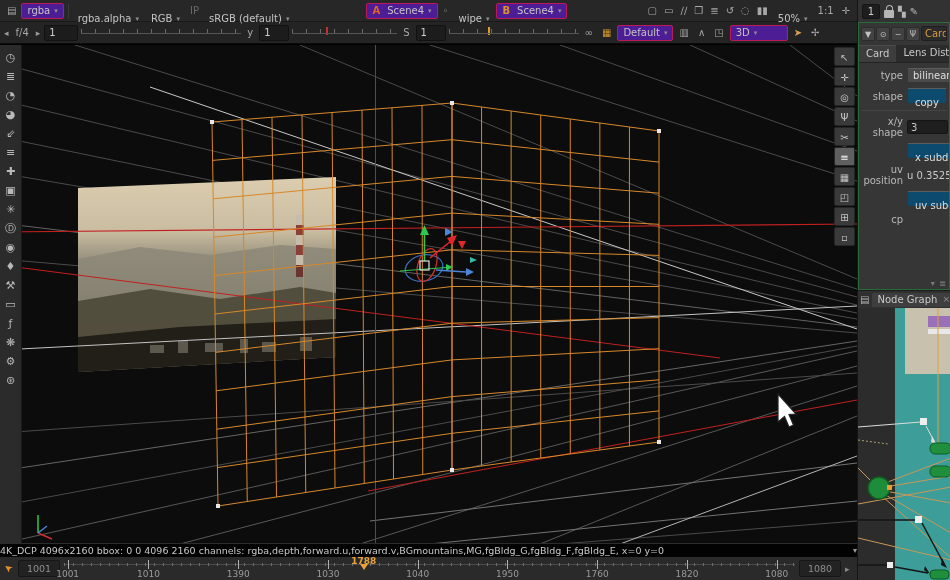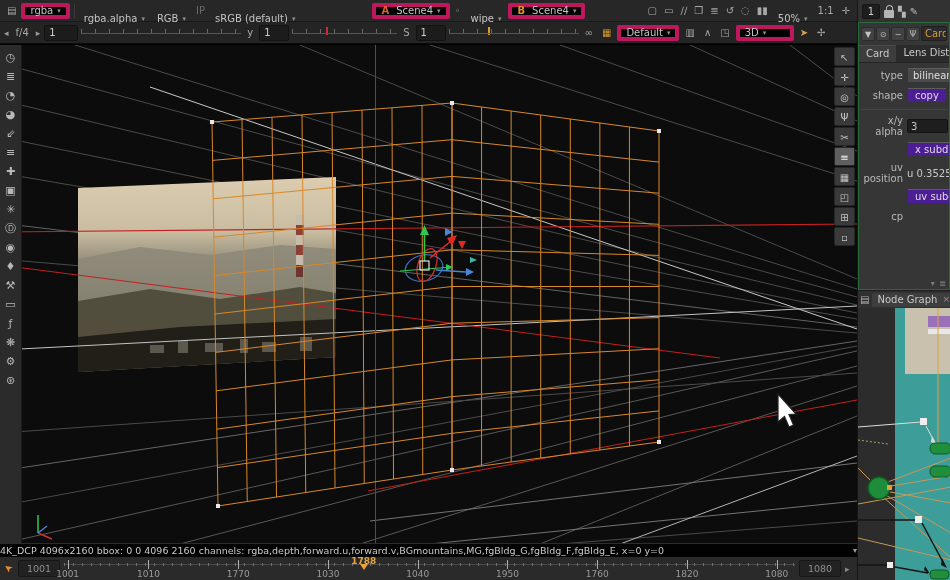--- a/index.html
+++ b/index.html
@@ -11,21 +11,21 @@
   }
   
   .main-col { position:absolute; left:0; top:0; width:857px; height:580px; }
   .right-col { position:absolute; left:857px; top:0; width:93px; height:580px; background:#323232; border-left:1px solid #151515; }
 
   
   .tb1 { height:22px; background:#272727; border-bottom:1px solid #191919; display:flex; align-items:center; padding:0 4px; gap:2px; }
   .tb2 { height:22px; background:#242424; border-bottom:1px solid #0a0a0a; display:flex; align-items:center; padding:0 3px; gap:3px; }
   .tbi { color:#a8a8a8; font-size:10px; padding:0 3px; line-height:16px; }
   .tbi.dim { color:#6a6a6a; }
-  .dd { display:inline-flex; align-items:center; gap:4px; background:#000000; border:4px solid #be185d; border-radius:2px;
+  .dd { display:inline-flex; align-items:center; gap:4px; background:#4c1d95; border:1px solid #be185d; border-radius:2px;
         padding:1px 5px; color:#c4c4c4; height:16px; white-space:nowrap; }
   .dd::after { content:"▾"; font-size:7px; color:#8f8f8f; }
   .dd.flat { background:none; border:none;margin-top:16px; }
   .sep { width:1px; height:14px; background:#3a3a3a; margin:0 2px; }
   .ablab { font-weight:bold; margin-right:3px; }
   .a-col { color:#e06228; } .b-col { color:#e0922a; }
   .numbox { background:#1c1c1c; border:1px solid #121212; color:#cfcfcf; height:16px; width:34px; padding:1px 4px; border-radius:2px; }
   .numbox.small { width:30px; }
   .slider { position:relative; height:14px; background:
       repeating-linear-gradient(90deg,#6a6a6a 0 1px,transparent 1px 14px) 0 3px / 100% 4px no-repeat; }
@@ -81,22 +81,22 @@
           color:#c2c2c2; font-size:8px; border-radius:2px; }
   .nodename { flex:1; background:#2b2b2b; border:1px solid #1f1f1f; color:#d79a3e; height:15px; line-height:14px;
               padding:0 3px; border-radius:2px; overflow:hidden; }
   .ptabs { display:flex; background:#2b2b2b; border-bottom:1px solid #242424; margin-top:2px; }
   .ptab { padding:2px 7px 3px 7px; color:#c9c9c9; white-space:nowrap; }
   .ptab.active { background:#3d3d3d; border-top:1px solid #4a4a4a; }
   .prow { display:flex; align-items:center; margin:5px 1px 0 0; min-height:15px; }
   .plabel { width:48px; text-align:right; color:#b9b9b9; padding-right:4px; flex-shrink:0; }
   .pinput { background:#1e1e1e; border:1px solid #141414; color:#c6c6c6; height:14px; line-height:13px;
             padding:0 3px; border-radius:2px; }
-  .pbtn { background:#4c1d95; border:1px solid #353535; border-top-color:#5c5c5c; color:#dedede; height:15px;
-          line-height:13px; padding:0 7px; border-radius:2px; white-space:nowrap; }
+  .pbtn { background:#0c4a6e; border:1px solid #353535; border-top-color:#5c5c5c; color:#dedede; height:15px;
+          line-height:13px; padding:7px 7px; border-radius:2px; white-space:nowrap; }
   .pdd { display:inline-flex; align-items:center; gap:5px; background:#4a4a4a; border:1px solid #353535; border-top-color:#5c5c5c;
          color:#dedede; height:15px; line-height:13px; padding:0 5px; border-radius:2px; }
   .pdd::after { content:"▾"; font-size:7px; color:#9f9f9f; }
   .pdivider { height:1px; background:#2a2a2a; border-bottom:1px solid #444; margin:6px 2px 0 2px; }
   .grip { position:absolute; right:2px; bottom:1px; color:#7c7c7c; font-size:8px; letter-spacing:1px; }
   .ng-tabs { height:18px; background:#303030; display:flex; align-items:center; gap:3px; padding:0 2px; border-top:1px solid #1c1c1c; }
   .ng-tab { display:flex; align-items:center; gap:5px; background:#3e3e3e; padding:1px 5px 2px 5px; border-radius:2px 2px 0 0; white-space:nowrap; }
   .ng-close { color:#8f8f8f; font-size:9px; }
   .ng-content { position:relative; height:272px; background:#2c2c2c; overflow:hidden; }
 </style>
@@ -387,21 +387,21 @@
       <div class="tick" style="left: 0.5%;">
             <i></i>
             <span>1001</span>
           </div>
           <div class="tick" style="left: 11.5506%;">
             <i></i>
             <span>1010</span>
           </div>
           <div class="tick" style="left: 23.8291%;">
             <i></i>
-            <span>1770</span>
+            <span>1390</span>
           </div>
           <div class="tick" style="left: 36.1076%;">
             <i></i>
             <span>1030</span>
           </div>
           <div class="tick" style="left: 48.3861%;">
             <i></i>
             <span>1040</span>
           </div>
           <div class="tick" style="left: 60.6646%;">
@@ -451,21 +451,21 @@
         <span class="pdd">
             <span>bilinear</span>
           </span>
       </div>
       <div class="prow">
         <span class="plabel">shape</span>
         <span class="pbtn">copy</span>
       </div>
       <div class="pdivider"></div>
       <div class="prow">
-        <span class="plabel">x/y alpha</span>
+        <span class="plabel">x/y shape</span>
         <span class="pinput" style="width:42px">3</span>
       </div>
       <div class="prow">
         <span class="plabel"></span>
         <span class="pbtn">x subdivide</span>
       </div>
       <div class="prow">
         <span class="plabel">uv position</span>
         <span>u</span>&nbsp;
         <span>0.3525</span>

